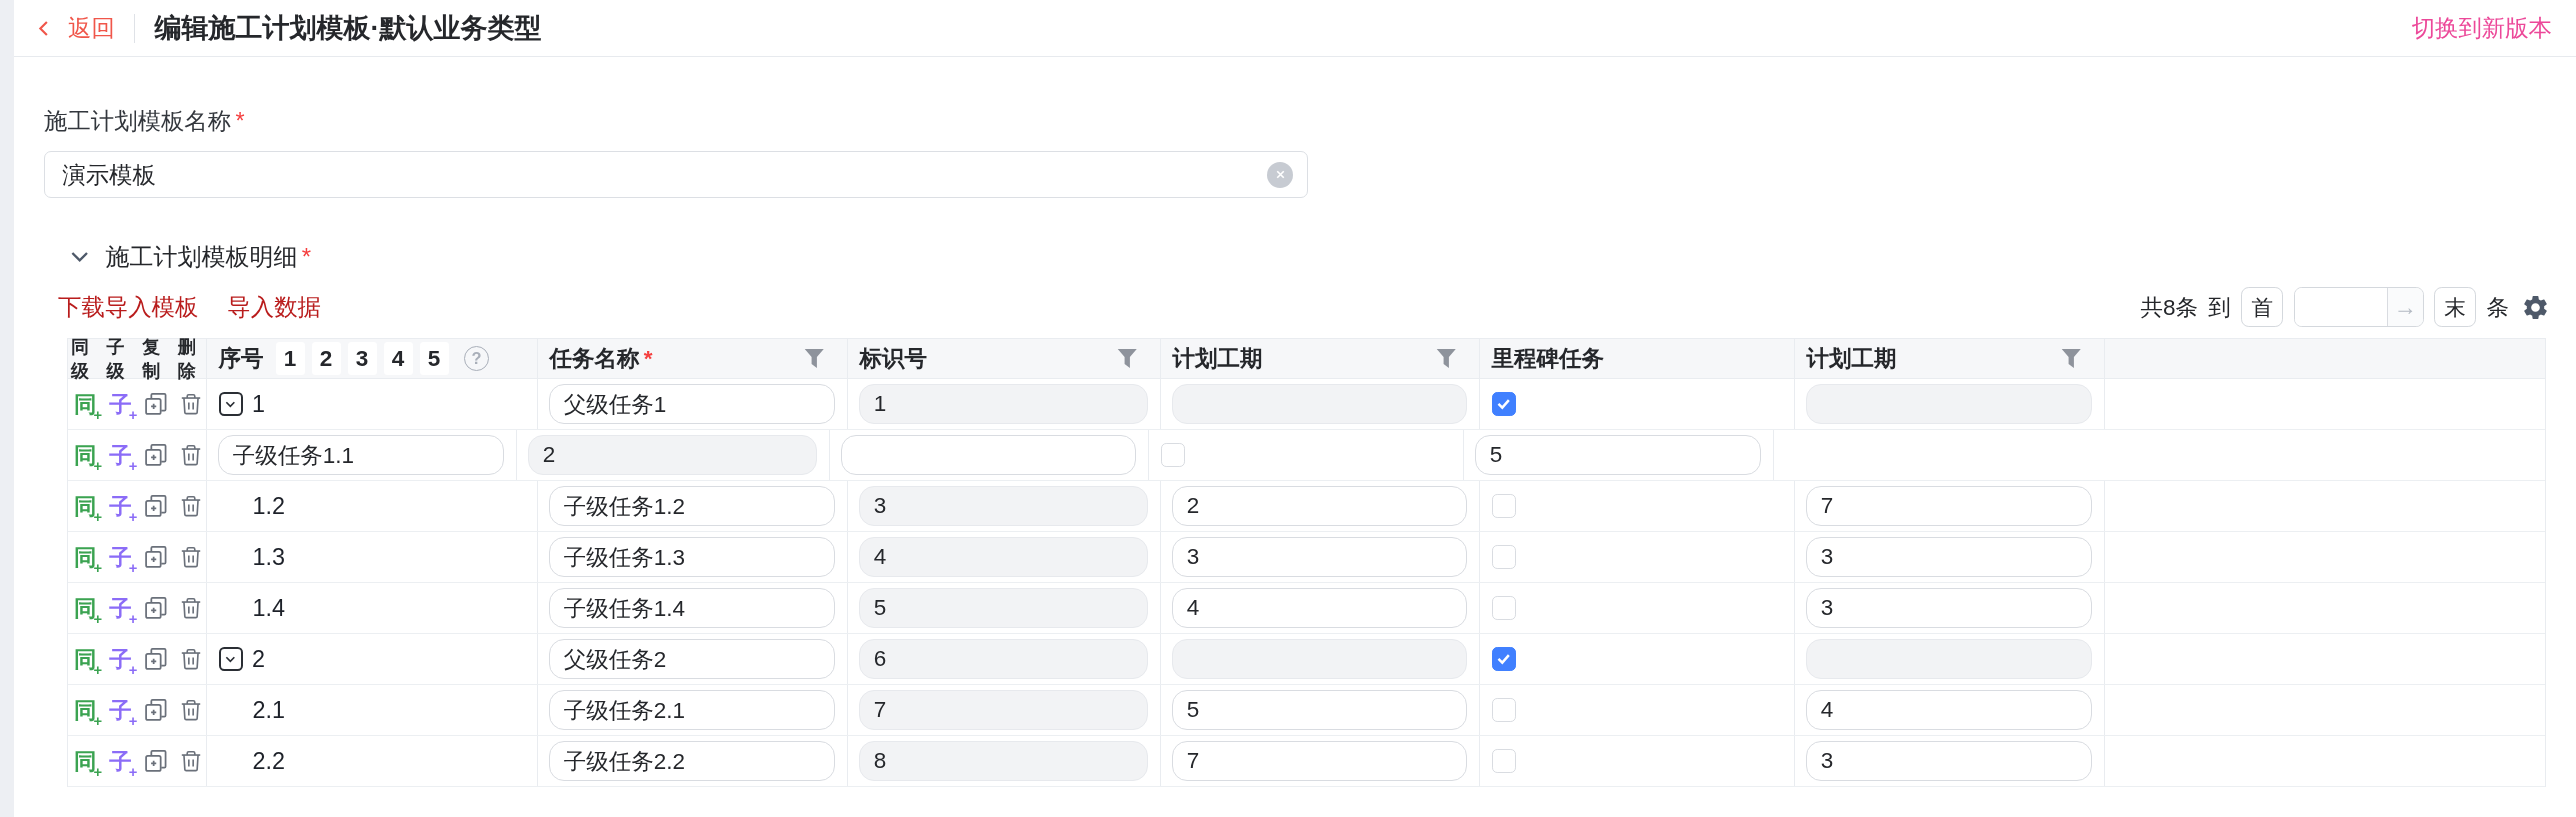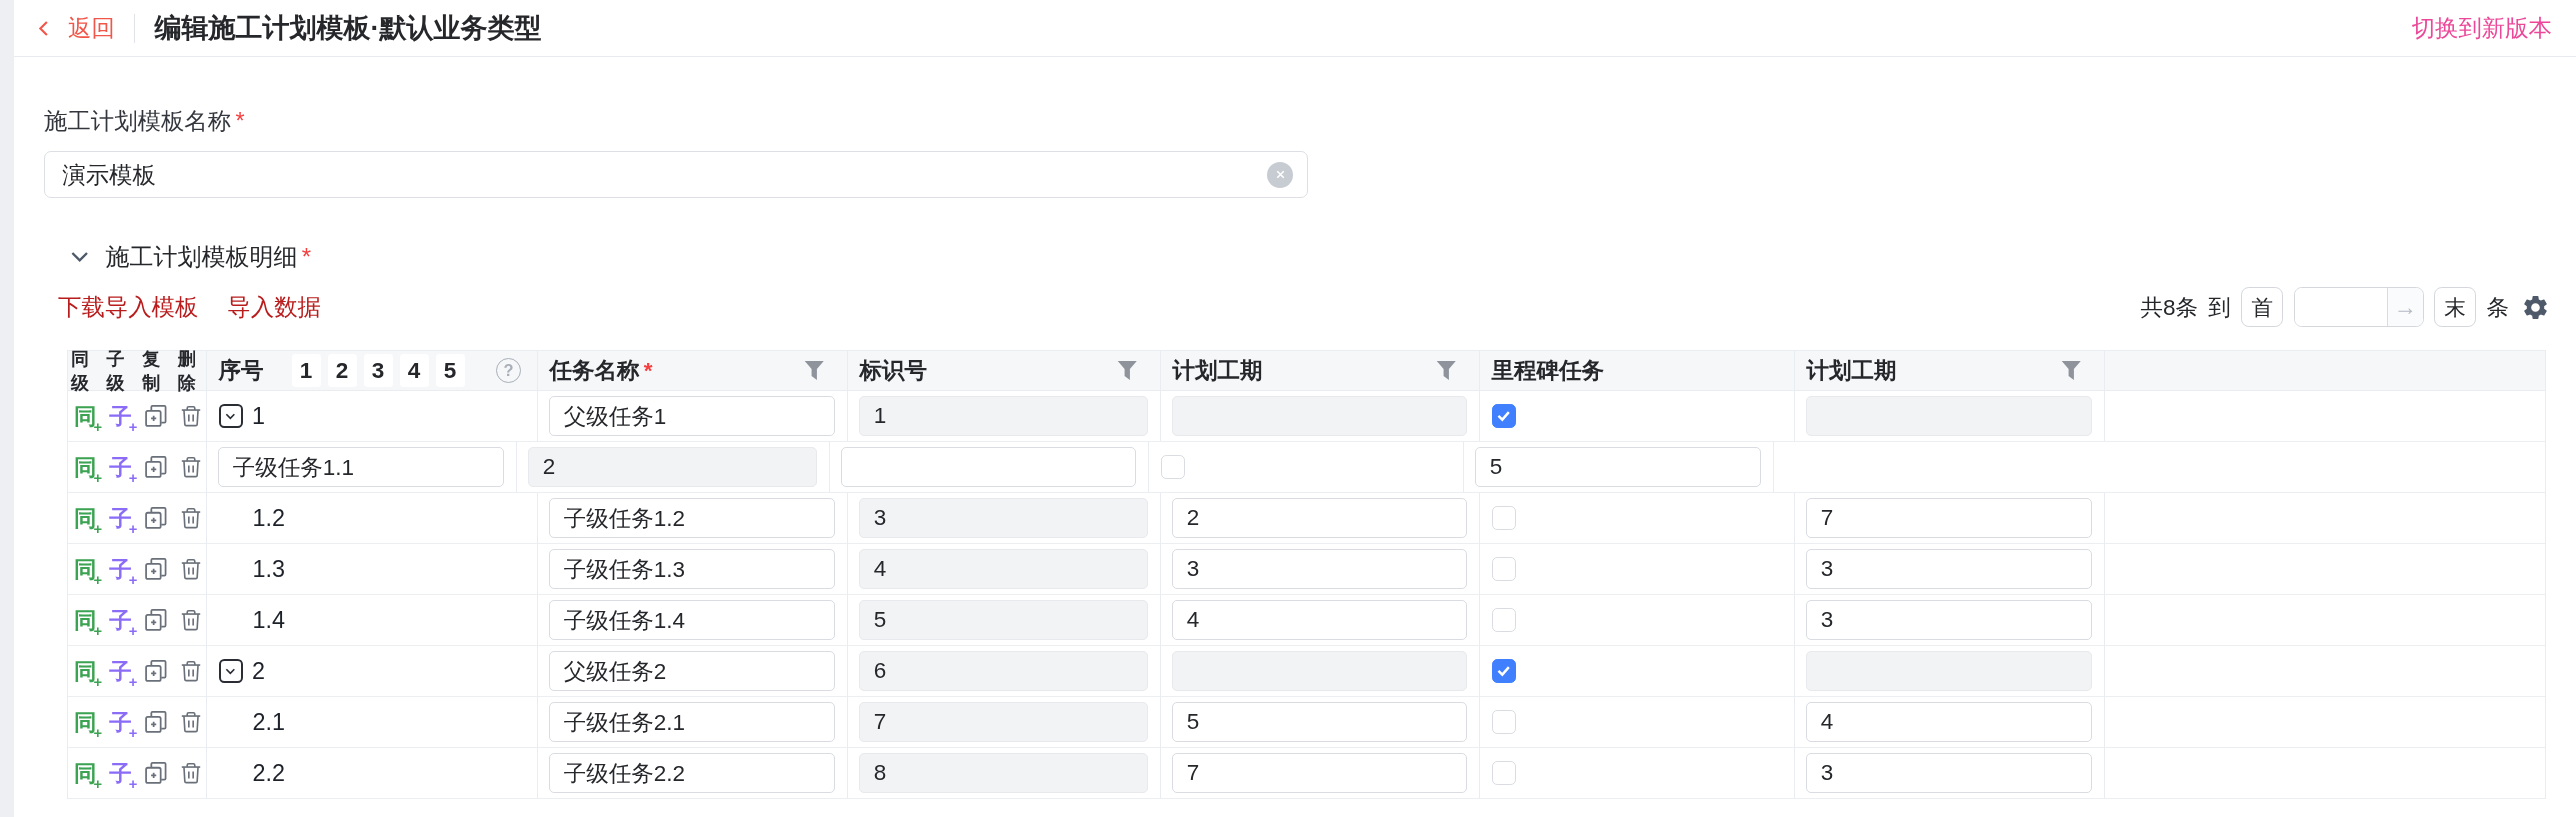--- a/index.html
+++ b/index.html
@@ -49,50 +49,50 @@
     min-width:42px; height:40px; padding:0 8.7px; background:#fff;
     border:1.7px solid #d4d8dd; border-radius:7.8px;
     display:flex; align-items:center; justify-content:center; font-size:21.6px; cursor:pointer;
   }
   .jumper { display:flex; height:40px; border:1.7px solid #d4d8dd; border-radius:7.8px; overflow:hidden; background:#fff; }
   .jumper-input { width:92px; border:none; outline:none; font-size:22.5px; padding:0 10.4px; }
   .jumper-go { width:36px; border-left:1.7px solid #d9dce1; display:flex; align-items:center; justify-content:center; color:#b4bac3; background:#fafbfc; font-size:23.4px; cursor:pointer; }
   .gear-btn { display:flex; align-items:center; cursor:pointer; margin-left:1.7px; }
 
   
-  .grid { margin-top:23px; margin-left:22.5px; width:2479px; border:1.7px solid #e9ecf0; border-bottom:none; }
+  .grid { margin-top:11px; margin-left:22.5px; width:2479px; border:1.7px solid #e9ecf0; border-bottom:none; }
   .thead { display:flex; background:#f6f7f9; height:40px; border-bottom:1.7px solid #e9ecf0; }
   .th, .td { display:flex; align-items:center; border-right:1.7px solid #e9ecf0; }
   .c1 { width:139px; } .c2 { width:331px; } .c3 { width:310px; }
   .c4 { width:313px; } .c5 { width:319px; } .c6 { width:315px; }
   .c7 { width:310px; } .c8 { flex:1; border-right:none; }
   .th { font-weight:700; font-size:22.5px; color:#25272b; }
 
   .th-actions { gap:7.8px; padding-left:3.5px; font-size:18px; font-weight:700; }
-  .th-seq { padding-left:12px; gap:28px; }
+  .th-seq { padding-left:12px; gap:12px; }
   .chips { display:flex; gap:7px; }
   .level-chip { width:29px; height:33px; background:#fff; border-radius:3.5px; display:flex; align-items:center; justify-content:center; font-weight:700; font-size:22.5px; cursor:pointer; }
   .q-icon { width:25px; height:25px; border:1.7px solid #a9afb9; border-radius:50%; color:#a9afb9; font-size:16.4px; font-weight:700; display:flex; align-items:center; justify-content:center; margin-left:3.5px; }
   .th-col { padding:0 21px 0 12px; }
   .funnel { margin-left:auto; display:flex; cursor:pointer; }
 
   .tr { display:flex; height:51px; border-bottom:1.7px solid #eceff2; background:#fff; }
   .td-actions { gap:7px; padding-left:3.5px; }
   .act { width:28.6px; height:28.6px; display:flex; align-items:center; justify-content:center; position:relative; cursor:pointer; }
   .act.same { color:#3ba351; font-size:22.5px; font-weight:700; }
   .act.childadd { color:#8b6cf7; font-size:22.5px; font-weight:700; }
   .act .plus { position:absolute; right:-2.6px; bottom:-4.3px; font-size:14.7px; font-weight:700; }
 
   .td-seq { padding-left:12px; font-size:23.4px; }
   .toggle { width:24px; height:24px; border:2.2px solid #2a2e34; border-radius:5.2px; display:flex; align-items:center; justify-content:center; margin-right:9.5px; cursor:pointer; flex:none; }
   .tr.child .seq-text { margin-left:34px; }
 
   .td-input { padding:0 11.3px; }
   .cell {
-    width:100%; height:40px; border:1.7px solid #d9dce1; border-radius:5px;
+    width:100%; height:40px; border:1.7px solid #d9dce1; border-radius:15px;
     font-size:22.5px; color:#25272b; padding:0 14px; background:#fff; outline:none;
   }
   .cell.disabled { background:#f2f3f5; border-color:#e7e9ed; }
 
   .td-mile { padding-left:12px; }
   .checkbox { width:24px; height:24px; border-radius:5.2px; border:1.7px solid #d9dce1; background:#fff; display:flex; align-items:center; justify-content:center; cursor:pointer; }
   .checkbox svg { display:none; }
   .checkbox.checked { background:#4080ff; border-color:#4080ff; }
   .checkbox.checked svg { display:block; }
 </style>

